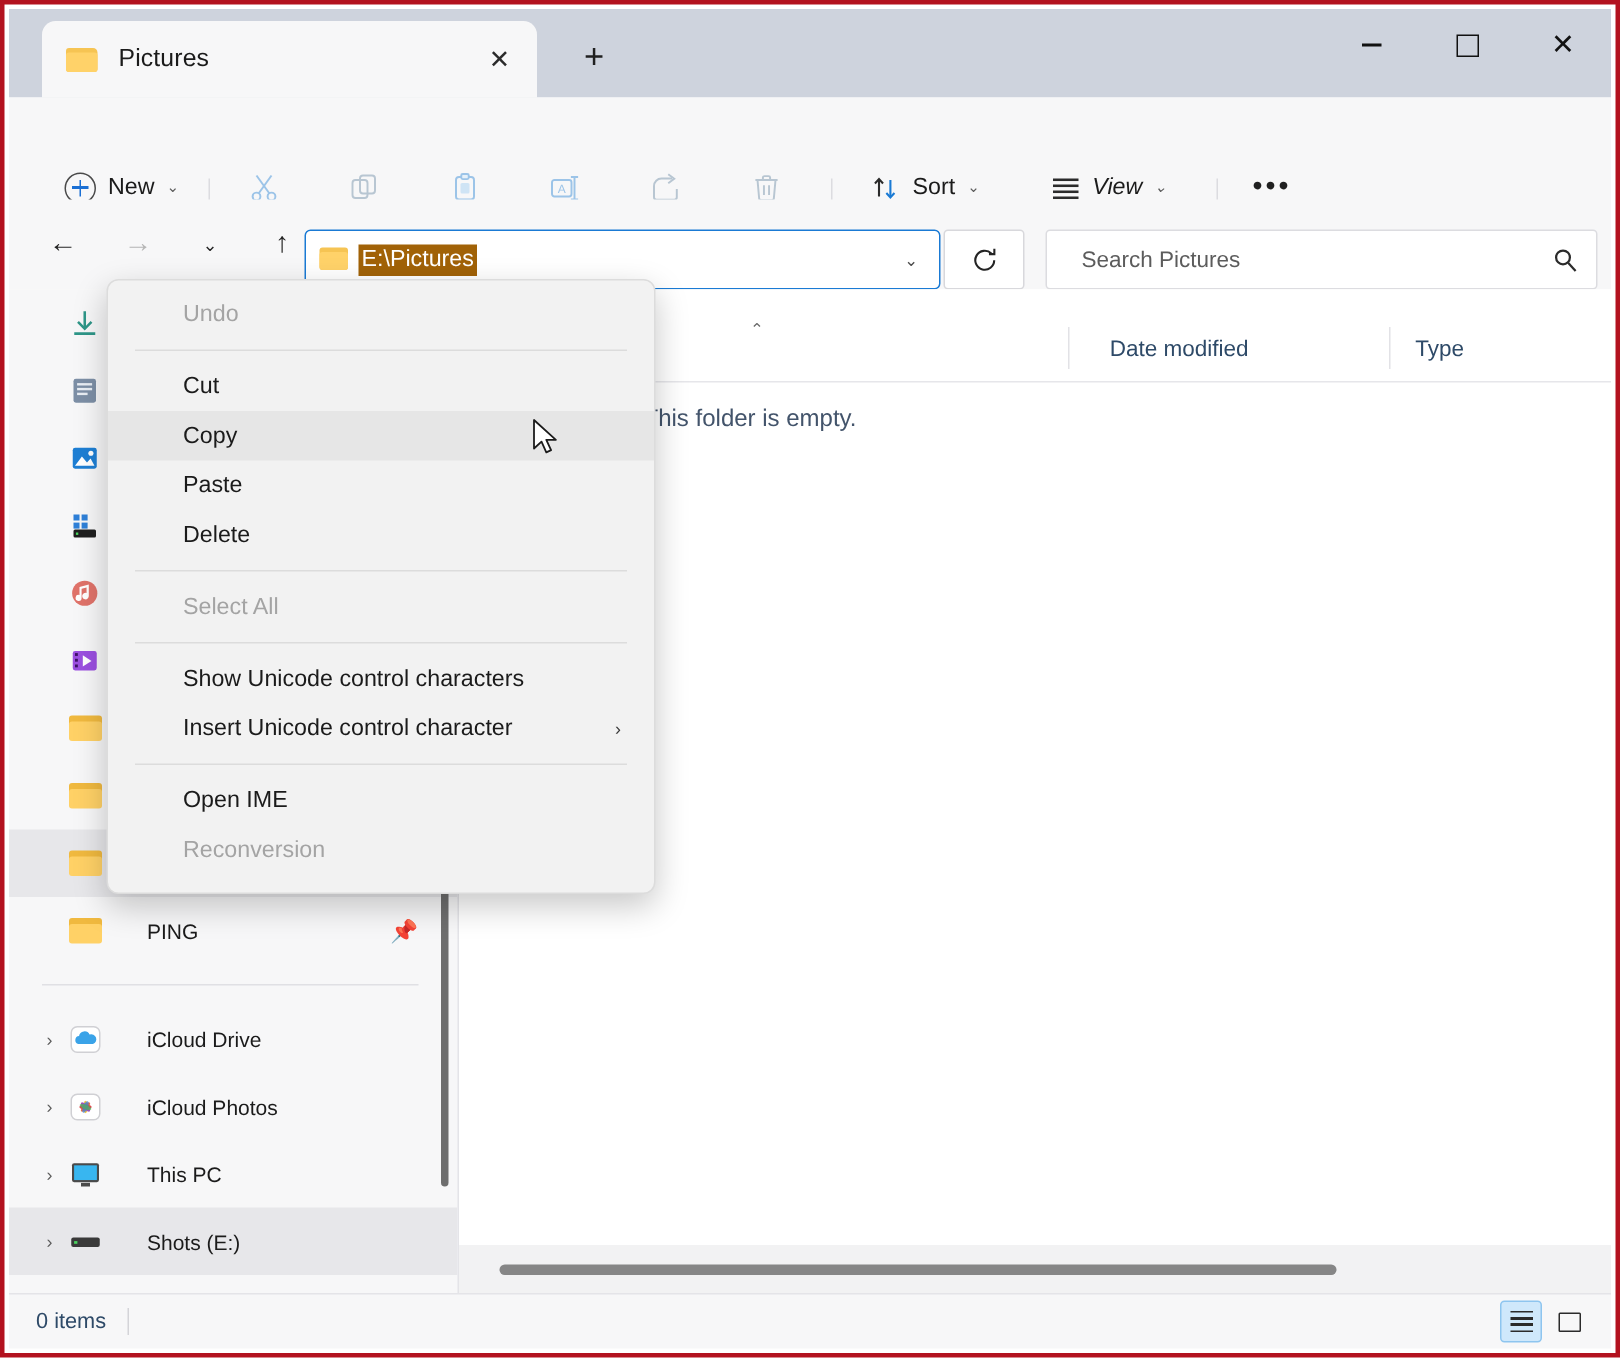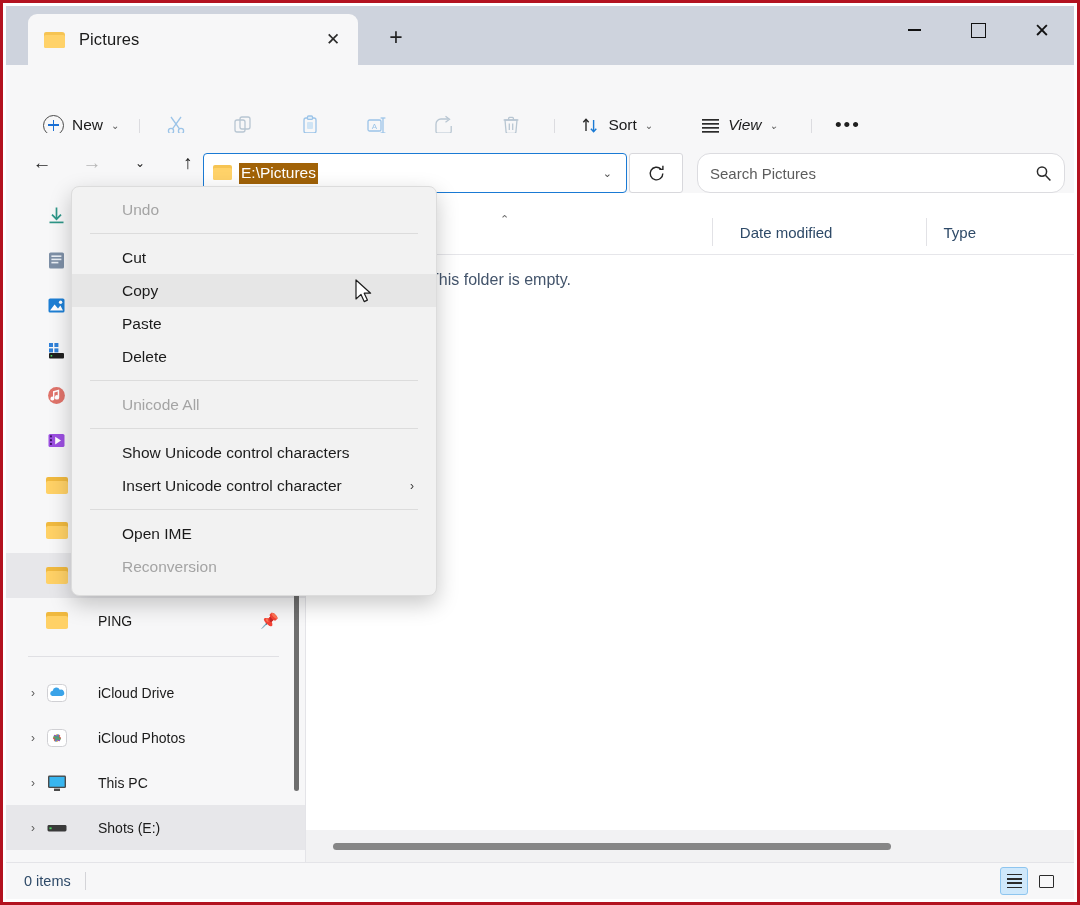--- a/index.html
+++ b/index.html
@@ -136,22 +136,22 @@
   #refresh-btn {
     position: absolute; left: 626px; top: 150px;
     width: 54px; height: 40px;
     background: #ffffff; border: 1px solid #d8d8dc;
     border-radius: 3px;
     display: flex; align-items: center; justify-content: center;
   }
   #searchbox {
     position: absolute; left: 694px; top: 150px;
     width: 368px; height: 40px;
-    background: #ffffff; border: 1px solid #dcdce0; border-radius: 13px;
-    display: flex; align-items: center; padding: 0 12px 0 12px;
+    background: #ffffff; border: 1px solid #dcdce0; border-radius: 3px;
+    display: flex; align-items: center; padding: 0 12px 0 23px;
   }
   .search-ph { flex:1; font-size: 15px; color: #5c5c5c; }
 
   
   #body-area {
     position: absolute; left: 3px; right: 3px; top: 190px; bottom: 40px;
     background: #f7f7f8;
     display: flex;
   }
   #sidebar {
@@ -657,21 +657,21 @@
       <span>Copy</span>
     </div>
     <div class="mi">
       <span>Paste</span>
     </div>
     <div class="mi">
       <span>Delete</span>
     </div>
     <div class="mi-sep"></div>
     <div class="mi disabled">
-      <span>Unicode All</span>
+      <span>Select All</span>
     </div>
     <div class="mi-sep"></div>
     <div class="mi">
       <span>Show Unicode control characters</span>
     </div>
     <div class="mi">
       <span>Insert Unicode control character</span>
       <span class="mi-sub-arrow">›</span>
     </div>
     <div class="mi-sep"></div>

